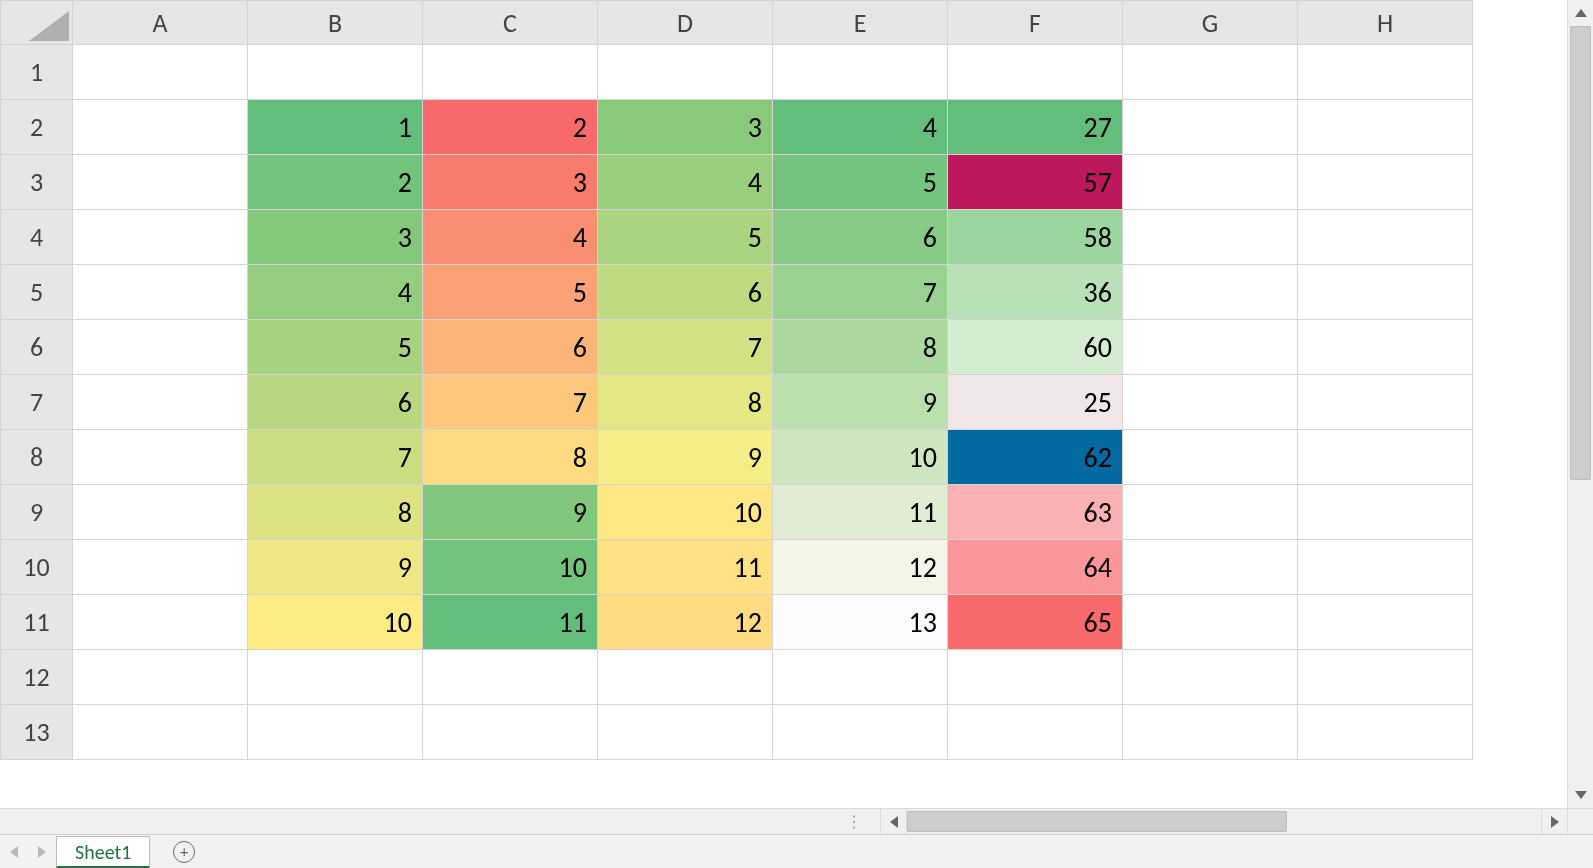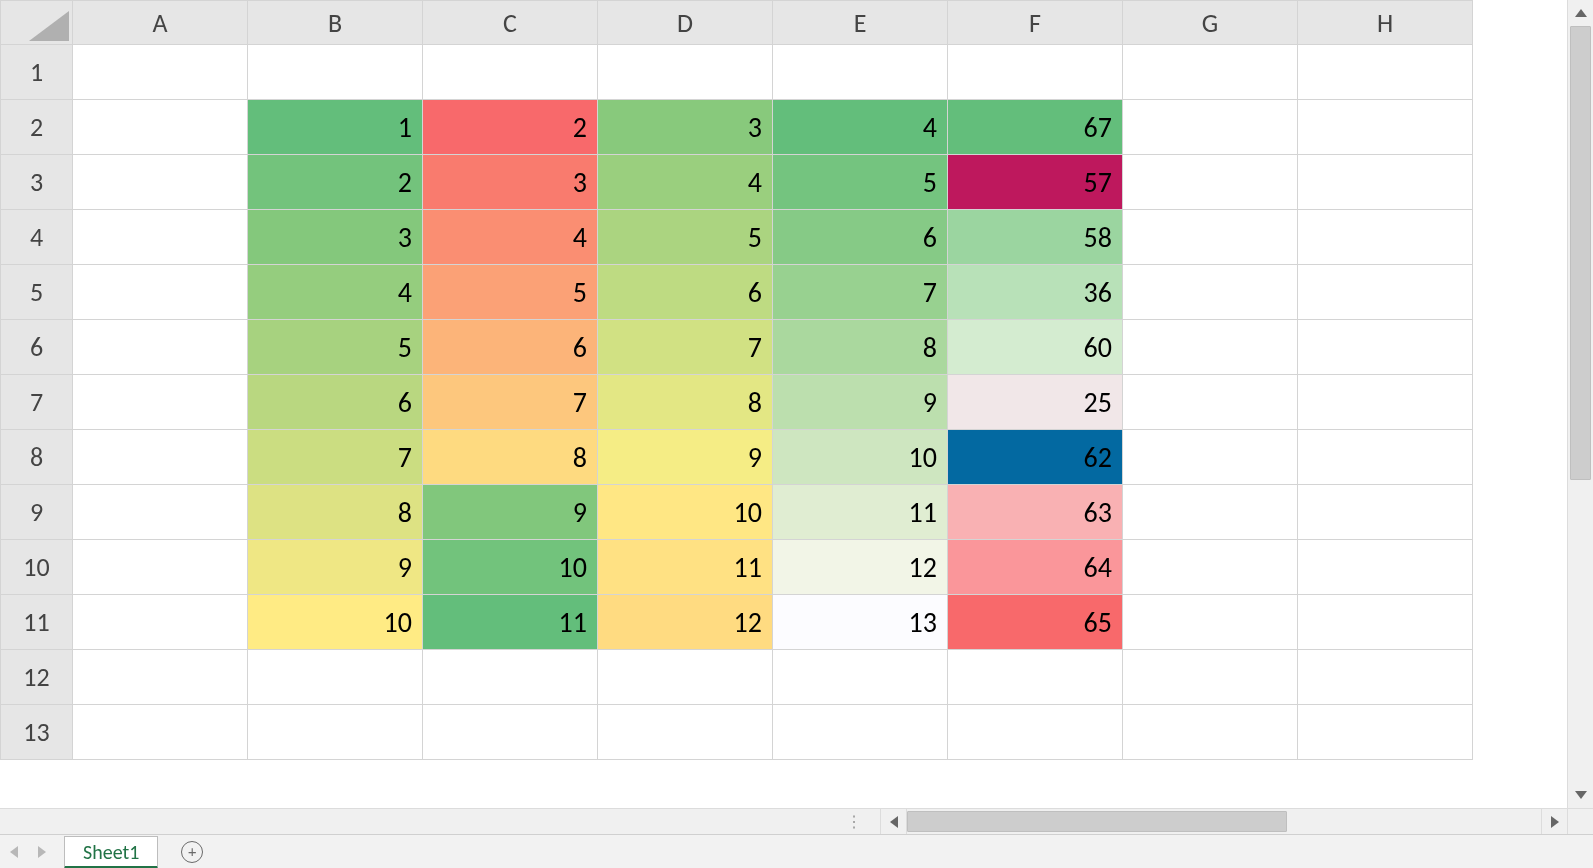--- a/index.html
+++ b/index.html
@@ -175,21 +175,20 @@
   }
   .tabbar .tab {
     height: 100%;
     padding: 0 18px;
     display: flex; align-items: center;
     background: #ffffff;
     border: 1px solid #bdbdbd;
     border-bottom: 3px solid #217346;
     color: #217346;
     font-size: 20px;
-    margin-left: 8px;
     cursor: pointer;
     position: relative;
     top: 1px;
   }
   .tabbar .new-sheet {
     width: 40px; height: 100%;
     display: flex; align-items: center; justify-content: center;
     color: #6a6a6a;
     cursor: pointer;
     margin-left: 14px;
@@ -253,21 +252,21 @@
               <td class="cell"></td>
               <td class="cell"></td>
             </tr>
             <tr>
               <th class="row-h" style="height: 55px;">2</th>
               <td class="cell"></td>
               <td class="cell" style="background: rgb(99, 190, 123);">1</td>
               <td class="cell" style="background: rgb(248, 105, 107);">2</td>
               <td class="cell" style="background: rgb(136, 201, 124);">3</td>
               <td class="cell" style="background: rgb(99, 190, 123);">4</td>
-              <td class="cell" style="background: rgb(99, 190, 123);">67</td>
+              <td class="cell" style="background: rgb(99, 190, 123);">27</td>
               <td class="cell"></td>
               <td class="cell"></td>
             </tr>
             <tr>
               <th class="row-h" style="height: 55px;">3</th>
               <td class="cell"></td>
               <td class="cell" style="background: rgb(115, 195, 124);">2</td>
               <td class="cell" style="background: rgb(249, 123, 110);">3</td>
               <td class="cell" style="background: rgb(154, 207, 126);">4</td>
               <td class="cell" style="background: rgb(116, 196, 127);">5</td>

